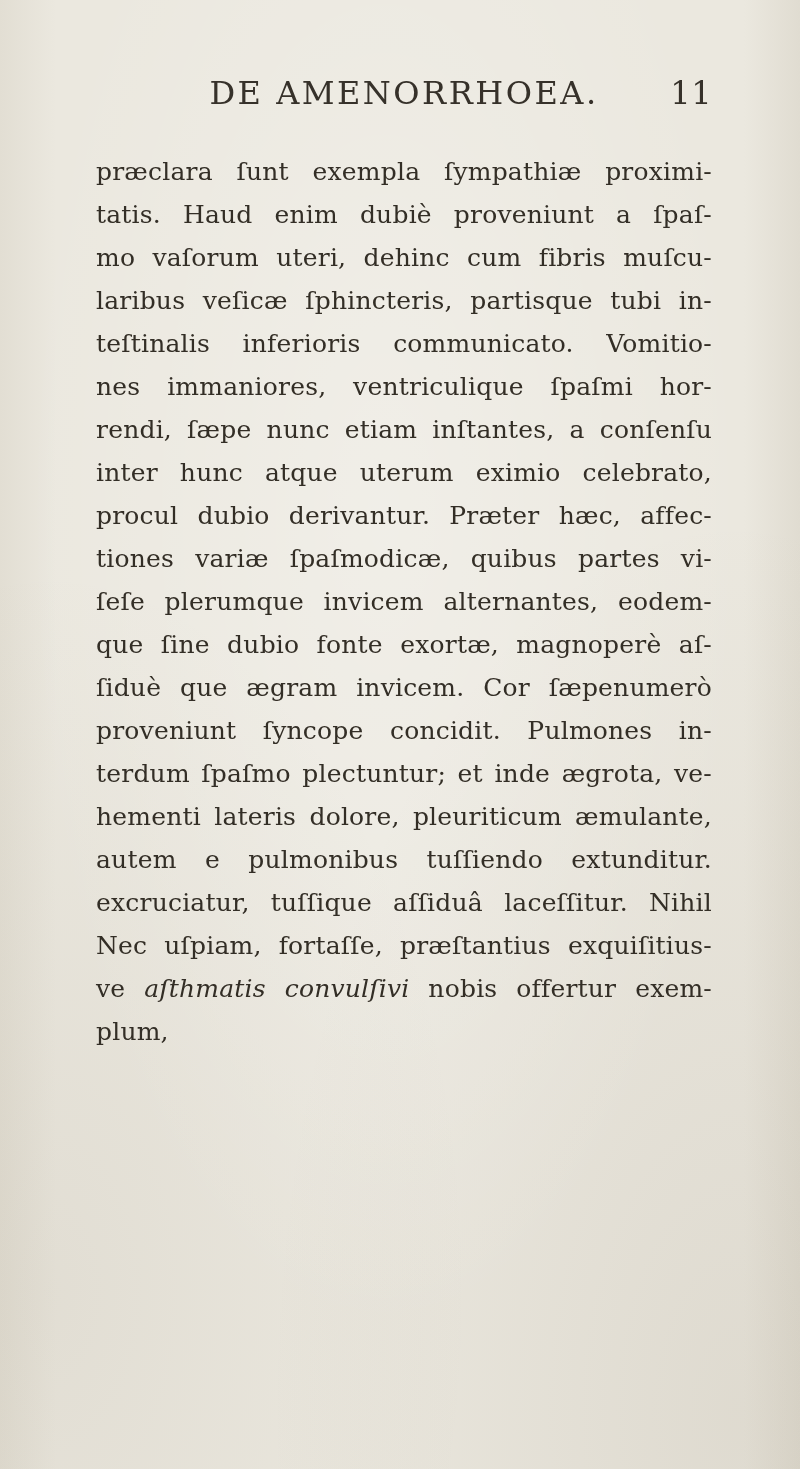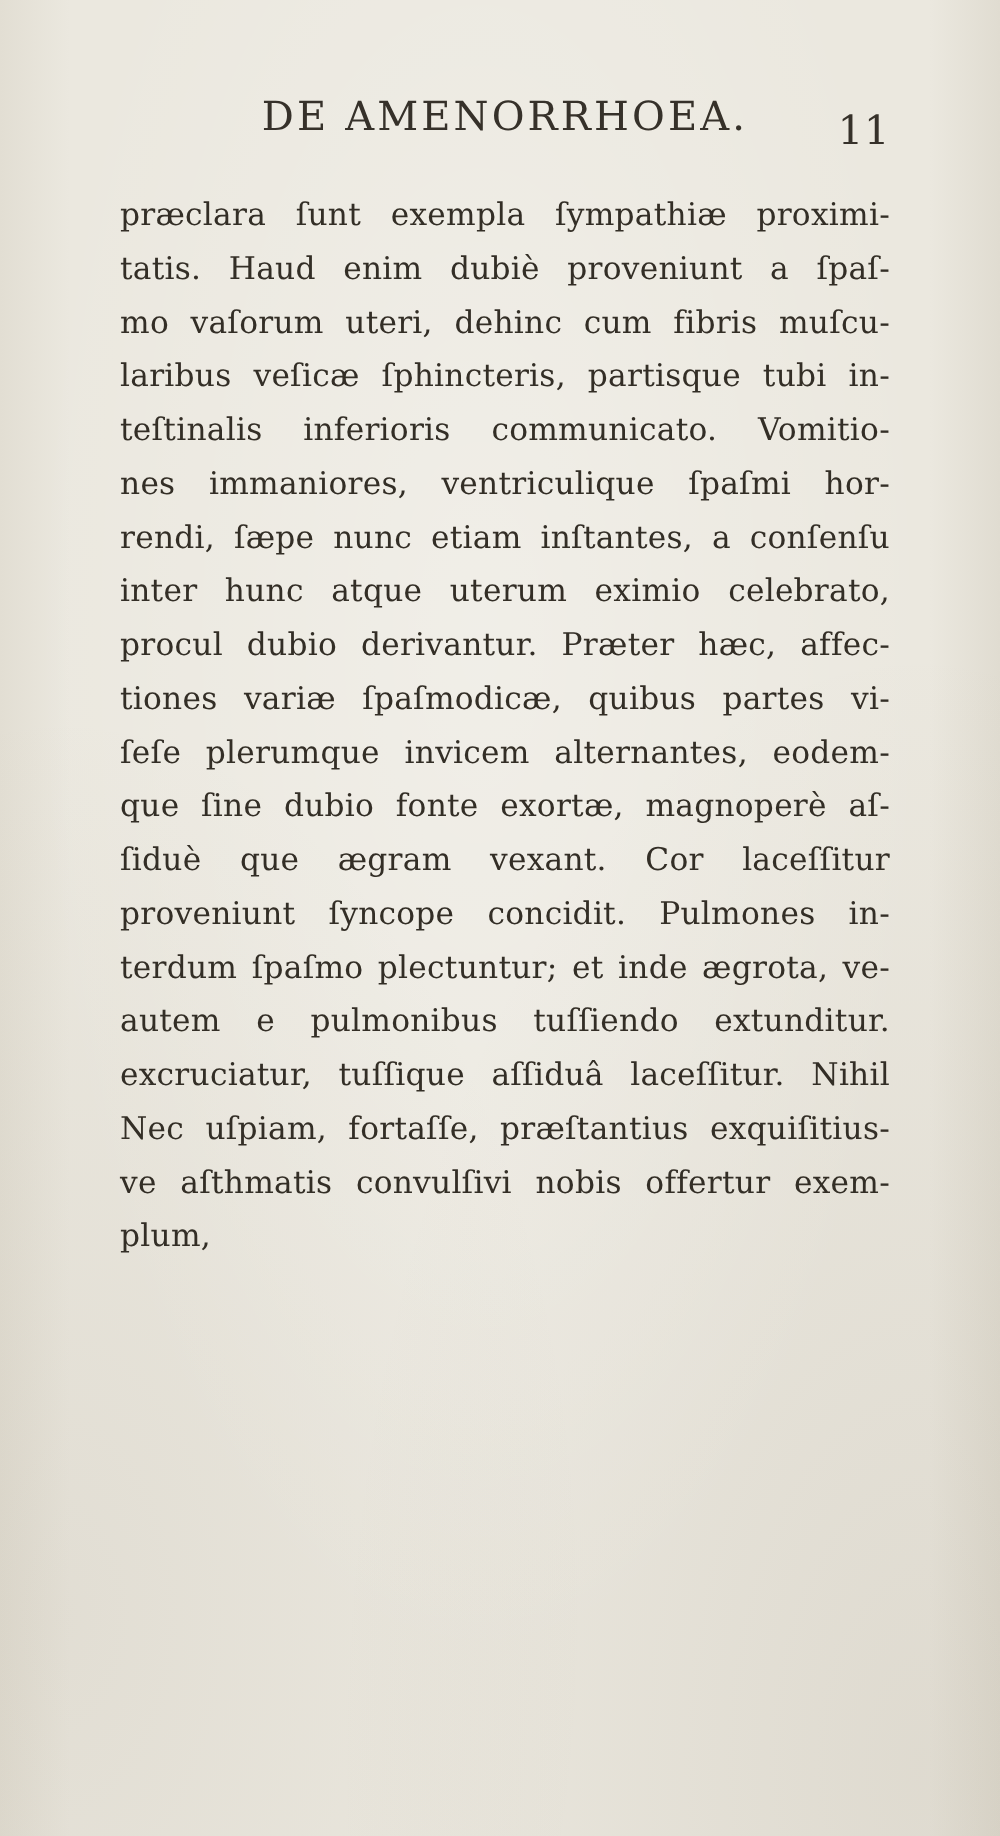--- a/index.html
+++ b/index.html
@@ -29,36 +29,36 @@
     letter-spacing: 2.5px;
     color: #36312a;
   }
   .running-title {
     display: block;
     text-align: center;
   }
   .page-number {
     position: absolute;
     right: 0;
-    top: 11px;
+    top: 0;
     letter-spacing: 0.5px;
   }
   .body-text {
     margin-top: 42px;
     font-size: 25px;
     letter-spacing: 0.2px;
     word-spacing: 1.5px;
   }
   .line {
     line-height: 43px;
     text-align: justify;
     text-align-last: justify;
     white-space: normal;
   }
-  .line .it { }
+  .line .it { font-style: italic; }
   .catchword-row {
     line-height: 43px;
     text-align: left;
   }
 </style>
 </head>
 <body>
 
 <div class="page">
   <div class="header">
@@ -71,22 +71,23 @@
     <div class="line">mo vaſorum uteri, dehinc cum fibris muſcu-</div>
     <div class="line">laribus veſicæ ſphincteris, partisque tubi in-</div>
     <div class="line">teſtinalis inferioris communicato. Vomitio-</div>
     <div class="line">nes immaniores, ventriculique ſpaſmi hor-</div>
     <div class="line">rendi, ſæpe nunc etiam inſtantes, a conſenſu</div>
     <div class="line">inter hunc atque uterum eximio celebrato,</div>
     <div class="line">procul dubio derivantur. Præter hæc, affec-</div>
     <div class="line">tiones variæ ſpaſmodicæ, quibus partes vi-</div>
     <div class="line">ſeſe plerumque invicem alternantes, eodem-</div>
     <div class="line">que ſine dubio fonte exortæ, magnoperè aſ-</div>
-    <div class="line">ſiduè que ægram vexant. Cor laceſſitur</div>
+    <div class="line">ſiduè que ægram invicem. Cor ſæpenumerò</div>
     <div class="line">proveniunt ſyncope concidit. Pulmones in-</div>
     <div class="line">terdum ſpaſmo plectuntur; et inde ægrota, ve-</div>
+    <div class="line">hementi lateris dolore, pleuriticum æmulante,</div>
     <div class="line">autem e pulmonibus tuſſiendo extunditur.</div>
     <div class="line">excruciatur, tuſſique aſſiduâ laceſſitur. Nihil</div>
     <div class="line">Nec uſpiam, fortaſſe, præſtantius exquiſitius-</div>
     <div class="line"><span>ve </span><span class="it">aſthmatis convulſivi</span><span> nobis offertur exem-</span></div>
     <div class="catchword-row"><span>plum,</span></div>
   </div>
 </div>
 
 </body></html>

